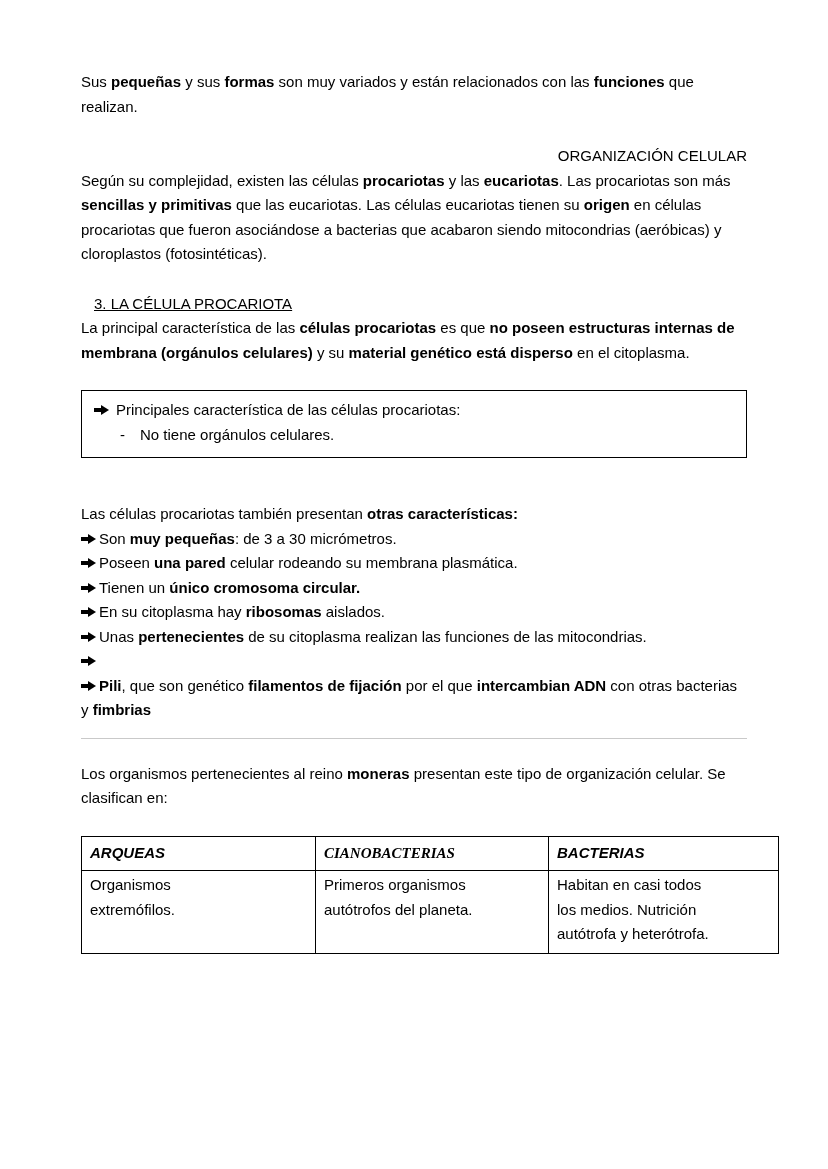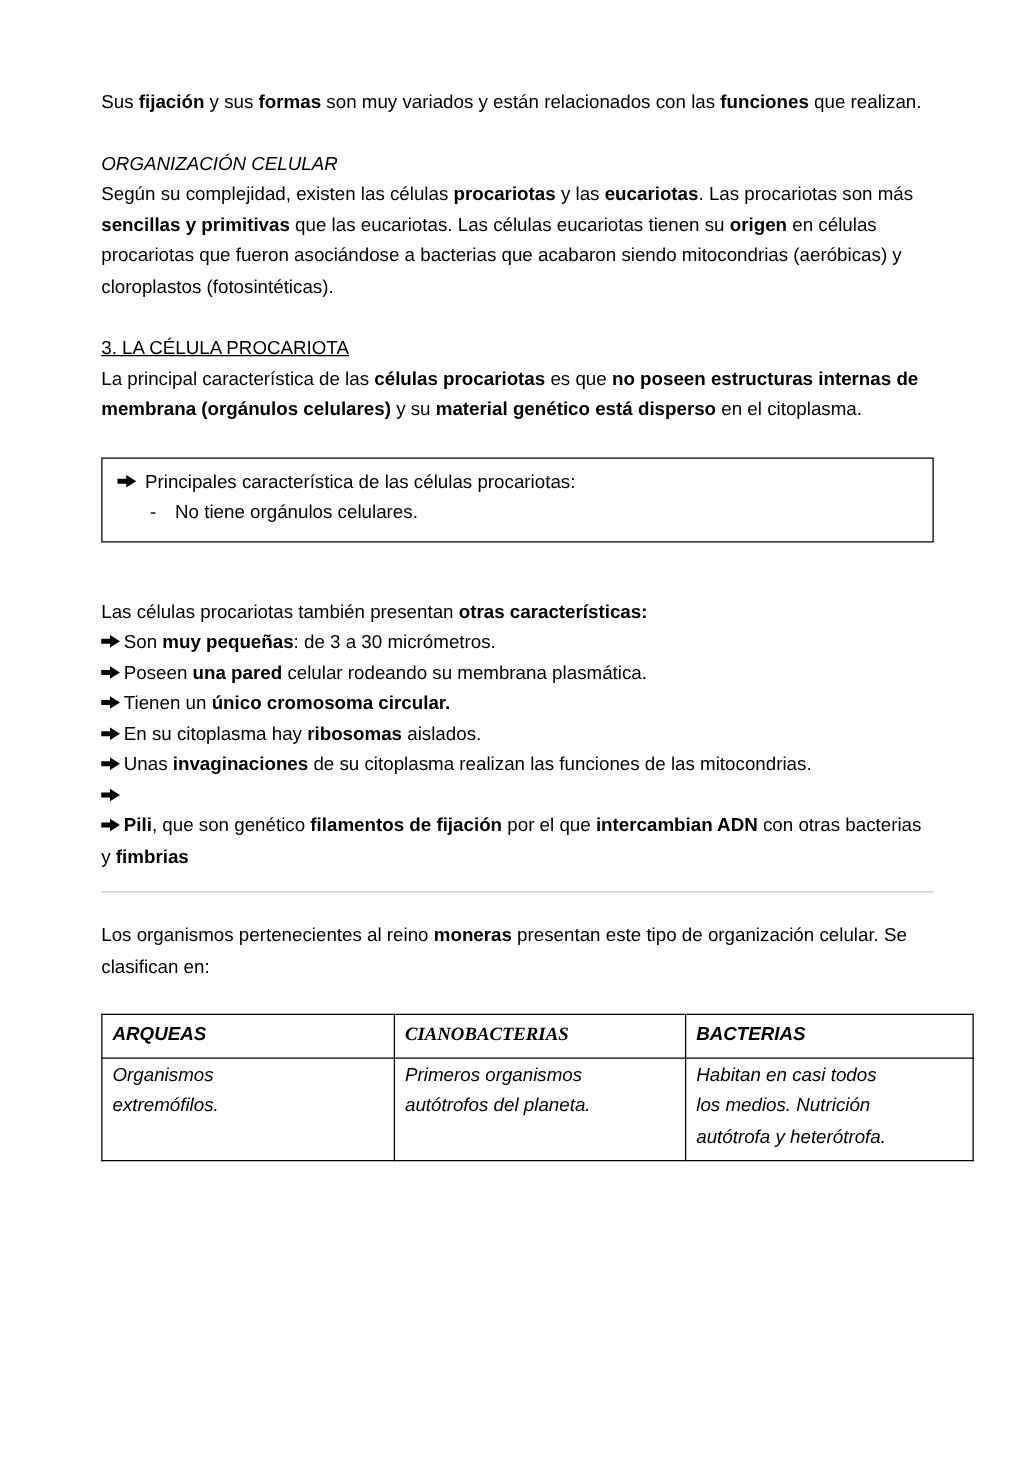--- a/index.html
+++ b/index.html
@@ -5,67 +5,67 @@
   html,body{margin:0;padding:0;background:#fff;}
   body{
     width:828px;height:1169px;overflow:hidden;
     font-family:"Liberation Sans","DejaVu Sans",sans-serif;
     font-size:15px;line-height:24.5px;color:#000;
   }
   .page{padding:70px 81px 0 81px;}
   p{margin:0 0 25px 0;}
   p.m0{margin-bottom:0;}
   .b{font-weight:700;}
-  .italic{font-style:italic;}
-  .uline{text-decoration:underline;}
+  .italic{text-align:right;}
+  .uline{text-decoration:underline;margin-left:13px;}
   
   .arrow{display:inline-block;width:15px;height:10px;position:relative;margin-right:3px;}
   .arrow::before{content:"";position:absolute;left:0;top:3px;width:8px;height:4px;background:#000;}
   .arrow::after{content:"";position:absolute;left:7px;top:0;width:0;height:0;
     border-left:8px solid #000;border-top:5px solid transparent;border-bottom:5px solid transparent;}
   
   .box{border:1px solid #000;padding:7px 12px 10px 12px;margin:0 0 44px 0;}
   .box-title .arrow{margin-right:7px;}
   .box-item{padding-left:26px;}
   .box-item .dash{display:inline-block;width:20px;}
   
   .feature{margin-bottom:0;}
   hr.divider{border:none;border-top:1px solid #c9c9c9;margin:15px 0 23px 0;}
   
   table.ctable{border-collapse:collapse;table-layout:fixed;width:646px;margin-top:2px;}
   .ctable th,.ctable td{border:1px solid #000;text-align:left;vertical-align:top;white-space:pre-wrap;}
   .ctable th{font-weight:700;font-style:italic;padding:4px 8px 5px 8px;}
-  .ctable td{padding:2px 8px 6px 8px;font-style:italic;}
+  .ctable td{padding:2px 8px 6px 8px;}
   .col1{width:217px;}.col2{width:216px;font-family:Liberation Serif, serif;}.col3{width:213px;}
 </style>
 </head>
 <body>
 
 <div class="page">
 
-  <p><span>Sus </span><span class="b">fijación</span><span> y sus </span><span class="b">formas</span><span> son muy variados y están relacionados con las </span><span class="b">funciones</span><span> que realizan.</span></p>
+  <p><span>Sus </span><span class="b">pequeñas</span><span> y sus </span><span class="b">formas</span><span> son muy variados y están relacionados con las </span><span class="b">funciones</span><span> que realizan.</span></p>
 
   <p class="italic m0">ORGANIZACIÓN CELULAR</p>
   <p><span>Según su complejidad, existen las células </span><span class="b">procariotas</span><span> y las </span><span class="b">eucariotas</span><span>. Las procariotas son más </span><span class="b">sencillas y primitivas</span><span> que las eucariotas. Las células eucariotas tienen su </span><span class="b">origen</span><span> en células procariotas que fueron asociándose a bacterias que acabaron siendo mitocondrias (aeróbicas) y cloroplastos (fotosintéticas).</span></p>
 
   <p class="uline m0">3. LA CÉLULA PROCARIOTA</p>
   <p><span>La principal característica de las </span><span class="b">células procariotas</span><span> es que </span><span class="b">no poseen estructuras internas de membrana (orgánulos celulares)</span><span> y su </span><span class="b">material genético está disperso</span><span> en el citoplasma.</span></p>
 
   <div class="box">
     <div class="box-title"><span class="arrow"></span><span><span>Principales característica de las células procariotas:</span></span></div>
     <div class="box-item"><span class="dash">-</span><span>No tiene orgánulos celulares.</span></div>
   </div>
 
   <p class="m0"><span>Las células procariotas también presentan </span><span class="b">otras características:</span></p>
 
   <p class="feature"><span class="arrow"></span><span><span>Son </span><span class="b">muy pequeñas</span><span>: de 3 a 30 micrómetros.</span></span></p>
   <p class="feature"><span class="arrow"></span><span><span>Poseen </span><span class="b">una pared</span><span> celular rodeando su membrana plasmática.</span></span></p>
   <p class="feature"><span class="arrow"></span><span><span>Tienen un </span><span class="b">único cromosoma circular.</span></span></p>
   <p class="feature"><span class="arrow"></span><span><span>En su citoplasma hay </span><span class="b">ribosomas</span><span> aislados.</span></span></p>
-  <p class="feature"><span class="arrow"></span><span><span>Unas </span><span class="b">invaginaciones</span><span> de su citoplasma realizan las funciones de las mitocondrias.</span></span></p>
+  <p class="feature"><span class="arrow"></span><span><span>Unas </span><span class="b">pertenecientes</span><span> de su citoplasma realizan las funciones de las mitocondrias.</span></span></p>
   <p class="feature"><span class="arrow"></span></p>
   <p class="feature"><span class="arrow"></span><span><span class="b">Pili</span><span>, que son genético </span><span class="b">filamentos de fijación</span><span> por el que </span><span class="b">intercambian ADN</span><span> con otras bacterias y </span><span class="b">fimbrias</span></span></p>
 
   <hr class="divider">
 
   <p><span>Los organismos pertenecientes al reino </span><span class="b">moneras</span><span> presentan este tipo de organización celular. Se clasifican en:</span></p>
 
   <table class="ctable">
     <thead>
       <tr>

